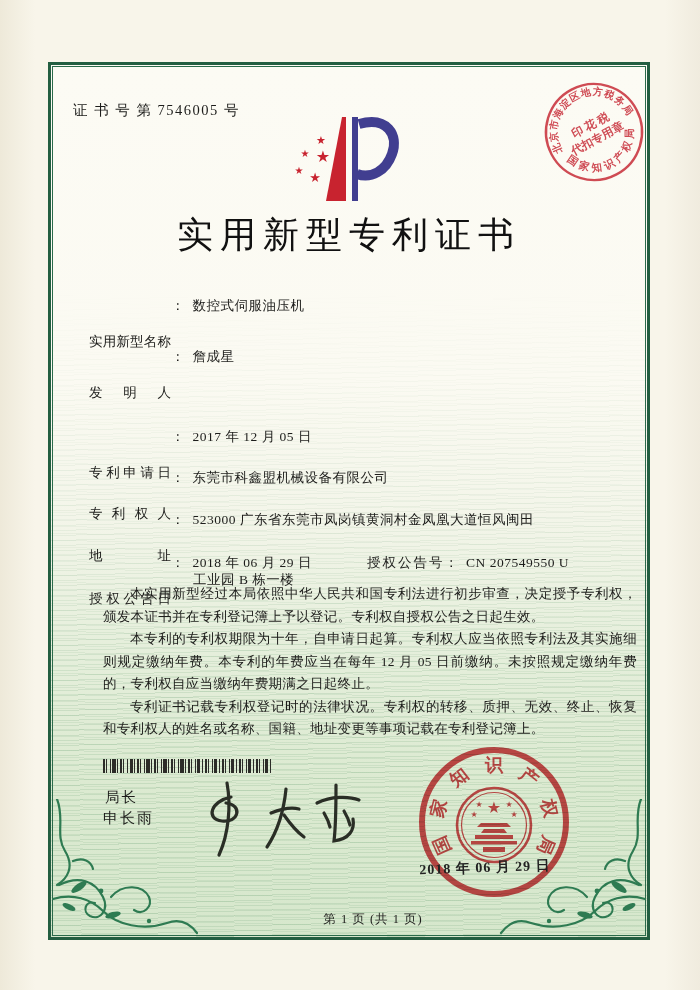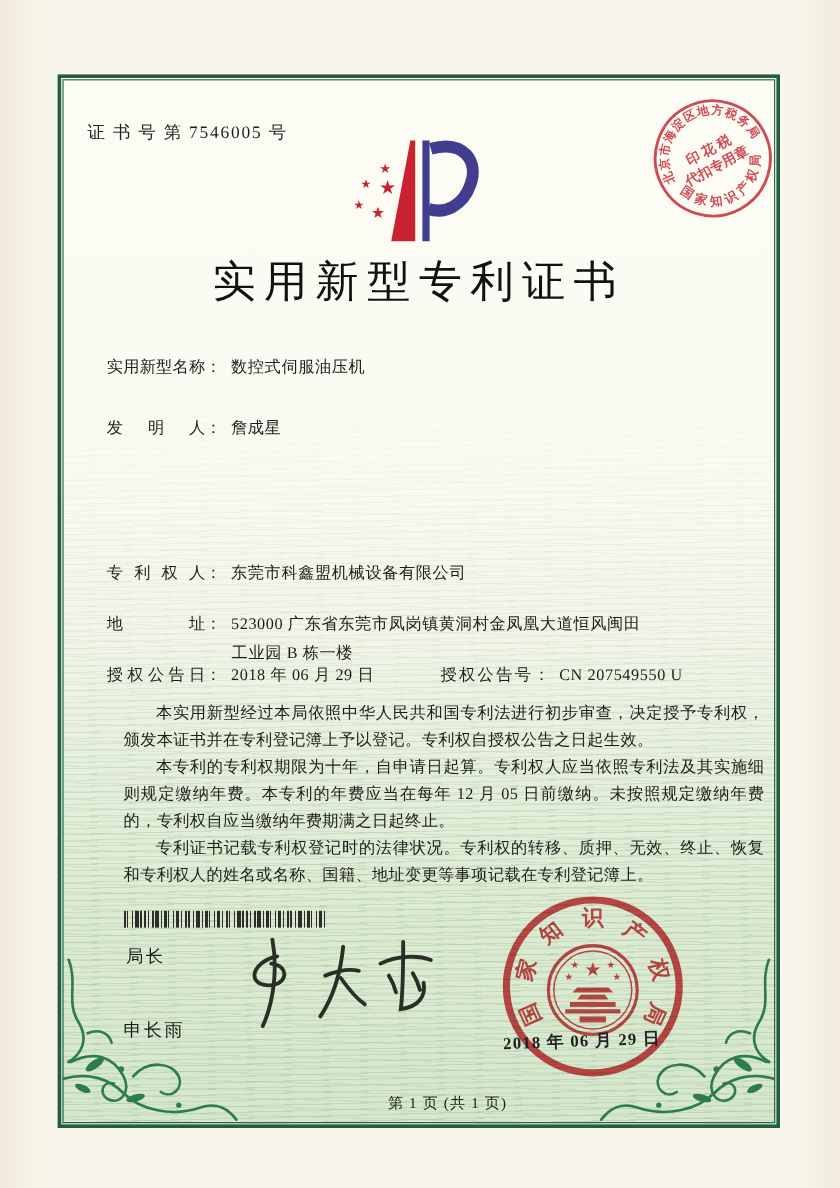--- a/index.html
+++ b/index.html
@@ -27,21 +27,21 @@
   }
   .cert-no{position:absolute;left:22px;top:36px;font-size:14.5px;letter-spacing:1.5px;}
   .logo{position:absolute;left:224px;top:46px;width:152px;height:102px;}
   .title{
     position:absolute;left:0;top:146px;width:100%;text-align:center;
     font-size:36px;font-weight:400;letter-spacing:7px;color:#111;
   }
   .tax-stamp{position:absolute;left:486px;top:10px;width:114px;height:114px;opacity:.88;mix-blend-mode:multiply;}
 
   .f-row{position:absolute;left:38px;font-size:13.5px;white-space:nowrap;}
-  .f-label{display:inline-block;width:82px;text-align:justify;text-align-last:justify;vertical-align:top;}
+  .f-label{display:inline-block;width:82px;text-align:justify;text-align-last:justify;vertical-align:top;margin-top:36px;}
   .f-colon{display:inline-block;}
   .f-value{display:inline-block;margin-left:8px;letter-spacing:.5px;text-align:right;}
   .f-value2{display:block;margin-left:104px;margin-top:6px;letter-spacing:.5px;}
   .row1{top:232px}.row2{top:283px}.row3{top:323px}.row4{top:363px}
   .row5{top:404px}.row6{top:446px}.row7{top:489px}
   .grant-no{position:absolute;left:316px;top:489px;font-size:13.5px;white-space:nowrap;}
   .grant-no .g-label{letter-spacing:2px;}
 
   .paragraphs{position:absolute;left:52px;top:518px;width:534px;font-size:13.5px;line-height:22.5px;text-align:justify;}
   .paragraphs p{margin:0;text-indent:2em;letter-spacing:.3px;}
@@ -50,21 +50,21 @@
     position:absolute;left:52px;top:694px;width:170px;height:14px;
     background:
       repeating-linear-gradient(90deg,
         #2c2c28 0 2px, rgba(0,0,0,0) 2px 3px,
         #2c2c28 3px 4px, rgba(0,0,0,0) 4px 7px,
         #2c2c28 7px 8px, rgba(0,0,0,0) 8px 9.5px,
         #2c2c28 9.5px 12.5px, rgba(0,0,0,0) 12.5px 14px,
         #2c2c28 14px 15px, rgba(0,0,0,0) 15px 17px);
   }
   .issuer-title{position:absolute;left:54px;top:723px;font-size:14.5px;letter-spacing:2px;font-family:"Liberation Sans","DejaVu Sans",sans-serif;}
-  .issuer-name{position:absolute;left:52px;top:784px;font-size:15px;letter-spacing:2px;font-family:"Liberation Sans","DejaVu Sans",sans-serif;}
+  .issuer-name{position:absolute;left:52px;top:744px;font-size:15px;letter-spacing:2px;font-family:"Liberation Sans","DejaVu Sans",sans-serif;}
   .signature{position:absolute;left:140px;top:712px;width:190px;height:85px;}
 
   .seal{position:absolute;left:362px;top:676px;width:162px;height:162px;mix-blend-mode:multiply;}
   .seal text{font-family:"Liberation Serif","DejaVu Serif",serif;}
   .seal-date{
     position:absolute;left:334px;top:794px;width:200px;text-align:center;
     font-size:14px;font-weight:700;letter-spacing:1px;color:#222;transform:rotate(-2deg);
   }
   .footer{position:absolute;left:0;top:846px;width:100%;text-align:center;font-size:12.5px;letter-spacing:1px;padding-left:24px;}
   .ornament{position:absolute;bottom:-2px;width:150px;height:140px;pointer-events:none;}
@@ -109,20 +109,23 @@
       <text x="57" y="53" font-size="11.5" font-weight="700" text-anchor="middle">印 花 税</text>
       <text x="57" y="68" font-size="11.5" font-weight="700" text-anchor="middle">代扣专用章</text>
     </g>
   </svg>
 
   <div class="f-row row1">
     <span class="f-label">实用新型名称</span><span class="f-colon">：</span><span class="f-value">数控式伺服油压机</span>
   </div>
   <div class="f-row row2">
     <span class="f-label">发明人</span><span class="f-colon">：</span><span class="f-value">詹成星</span>
+  </div>
+  <div class="f-row row4">
+    <span class="f-label">专利申请日</span><span class="f-colon">：</span><span class="f-value">2017 年 12 月 05 日</span>
   </div>
   <div class="f-row row5">
     <span class="f-label">专利权人</span><span class="f-colon">：</span><span class="f-value">东莞市科鑫盟机械设备有限公司</span>
   </div>
   <div class="f-row row6">
     <span class="f-label">地址</span><span class="f-colon">：</span><span class="f-value">523000 广东省东莞市凤岗镇黄洞村金凤凰大道恒风闽田</span>
     <span class="f-value2">工业园 B 栋一楼</span>
   </div>
   <div class="f-row row7">
     <span class="f-label">授权公告日</span><span class="f-colon">：</span><span class="f-value">2018 年 06 月 29 日</span>

